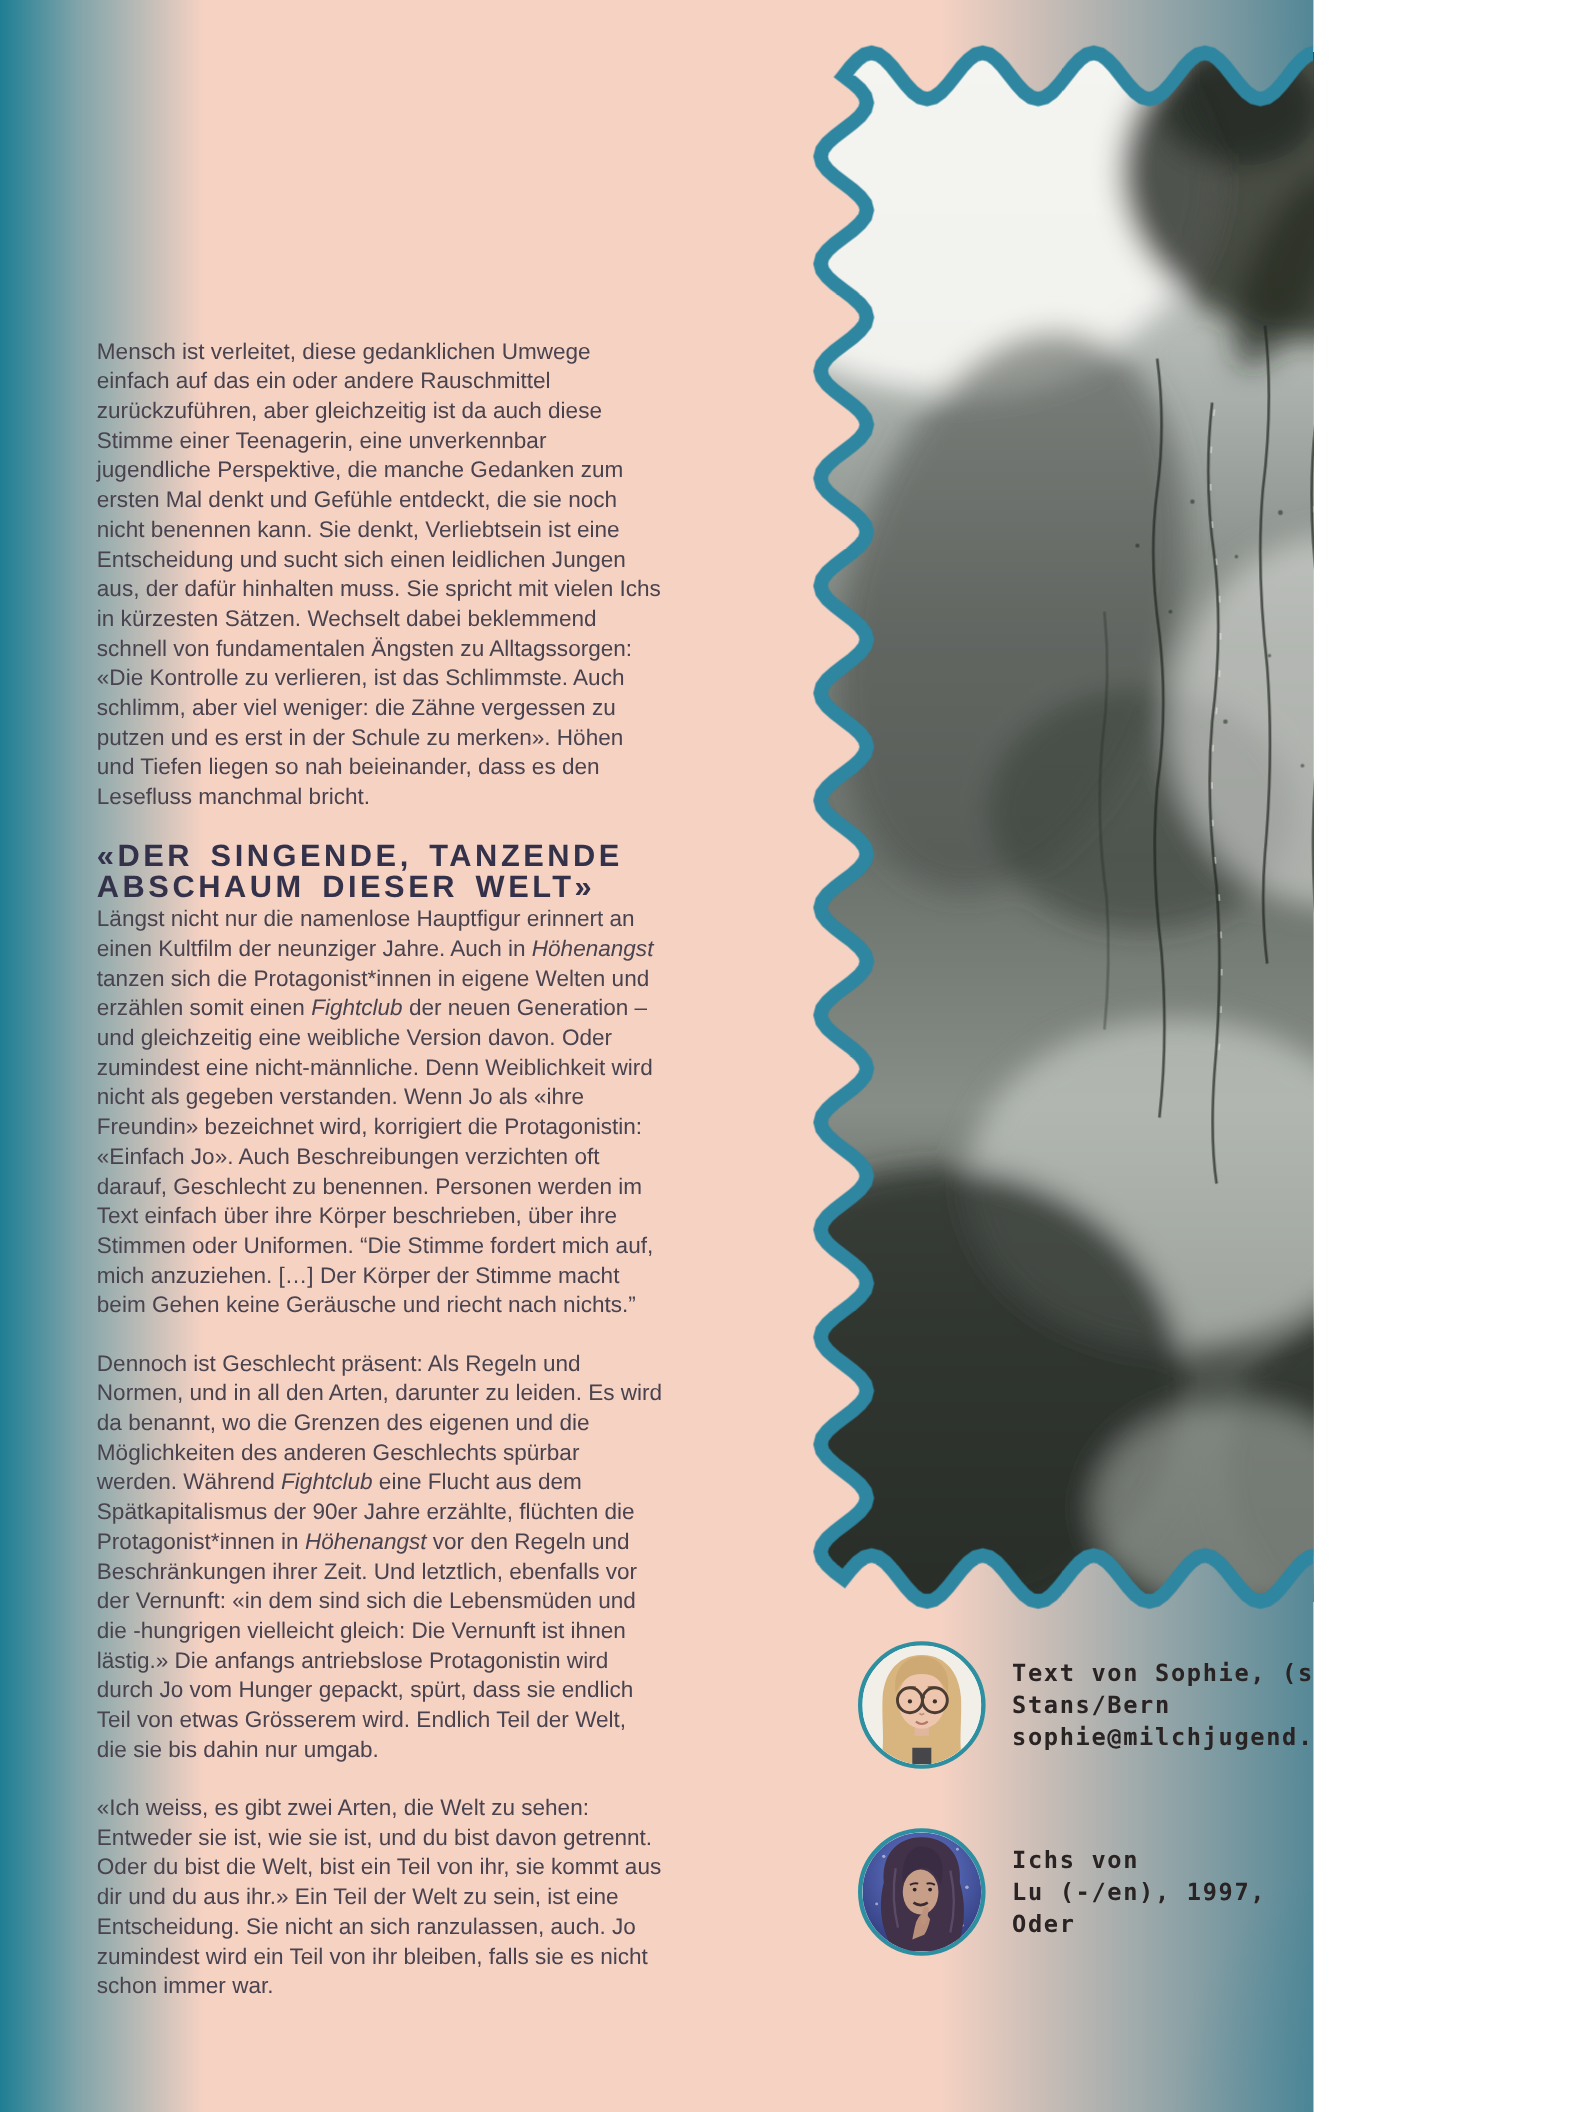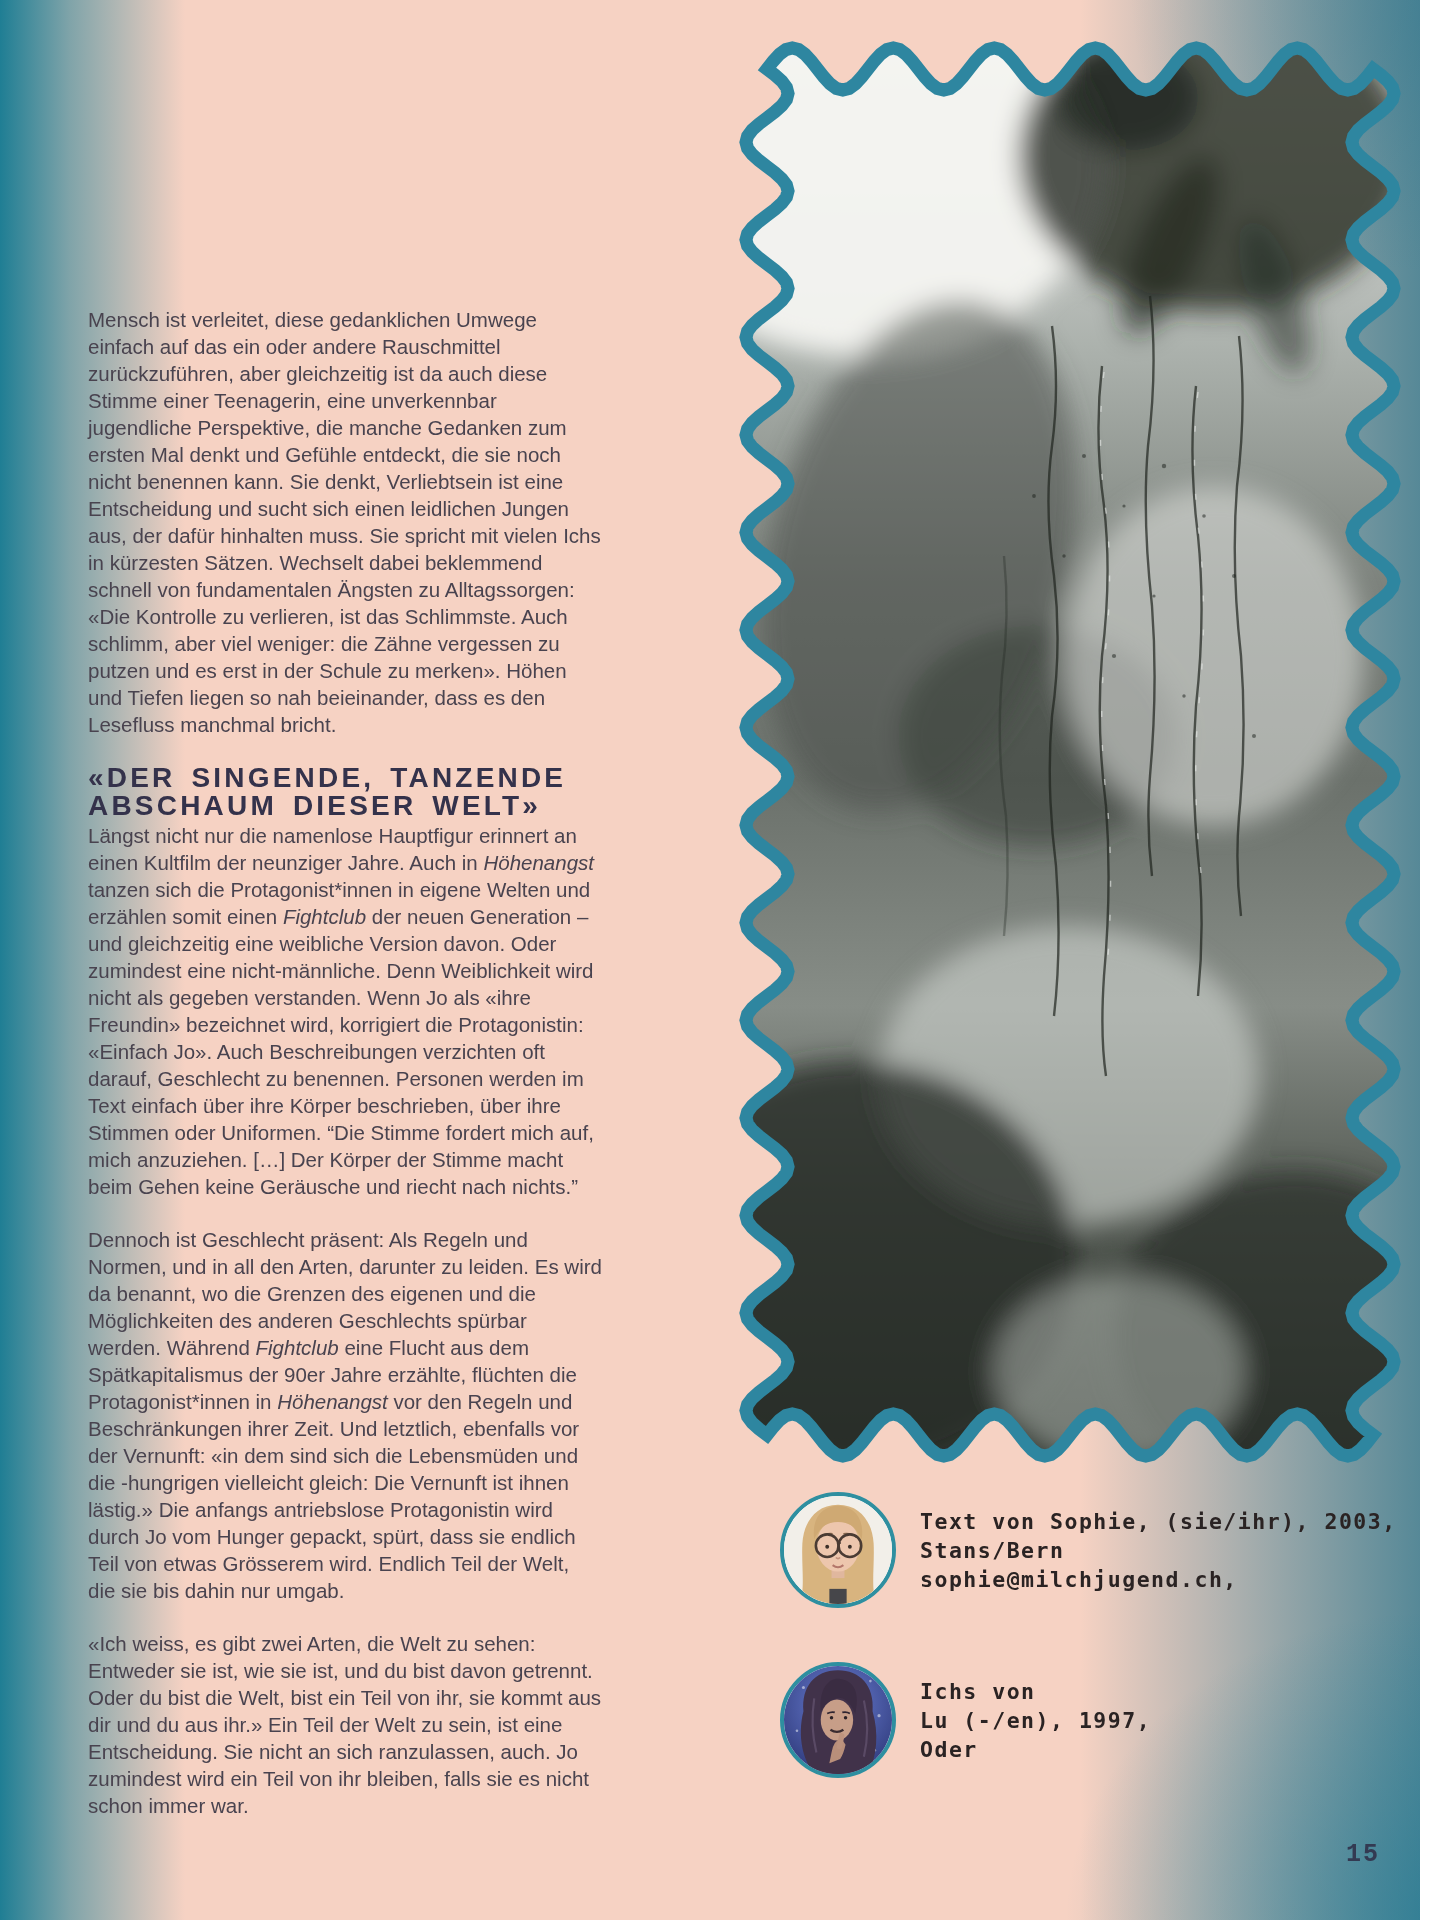--- a/index.html
+++ b/index.html
@@ -1,18 +1,18 @@
 <!DOCTYPE html>
 <html style="--peach-bg: #f6d2c3; --left-teal: #1f7e94; --right-teal: #2e768c; --frame-teal: #2e86a0; --avatar-ring: #2e8fa0; --body-text: #49434f; --heading-text: #34324b; --credit-text: #2a2323; --page-number: #333a52;"><head>
 <meta charset="utf-8">
 <style>
   html,body{margin:0;padding:0;}
   .page{
     position:relative;
-    width:1420px;height:1920px;
+    width:1194px;height:1920px;
     overflow:hidden;
     font-family:"Liberation Sans",sans-serif;
     background:
       radial-gradient(520px 430px at 1440px 1920px, rgba(23,120,148,.55), rgba(23,120,148,0) 72%),
       radial-gradient(430px 380px at 1440px 0px,    rgba(40,115,140,.40), rgba(40,115,140,0) 72%),
       linear-gradient(270deg, rgba(46,118,140,.80) 0px, rgba(46,118,140,.48) 140px, rgba(46,118,140,0) 340px),
       linear-gradient(90deg,  rgba(31,126,148,1) 0px, rgba(31,126,148,.55) 70px, rgba(31,126,148,0) 185px),
       var(--peach-bg,#f6d2c3);
   }
   

